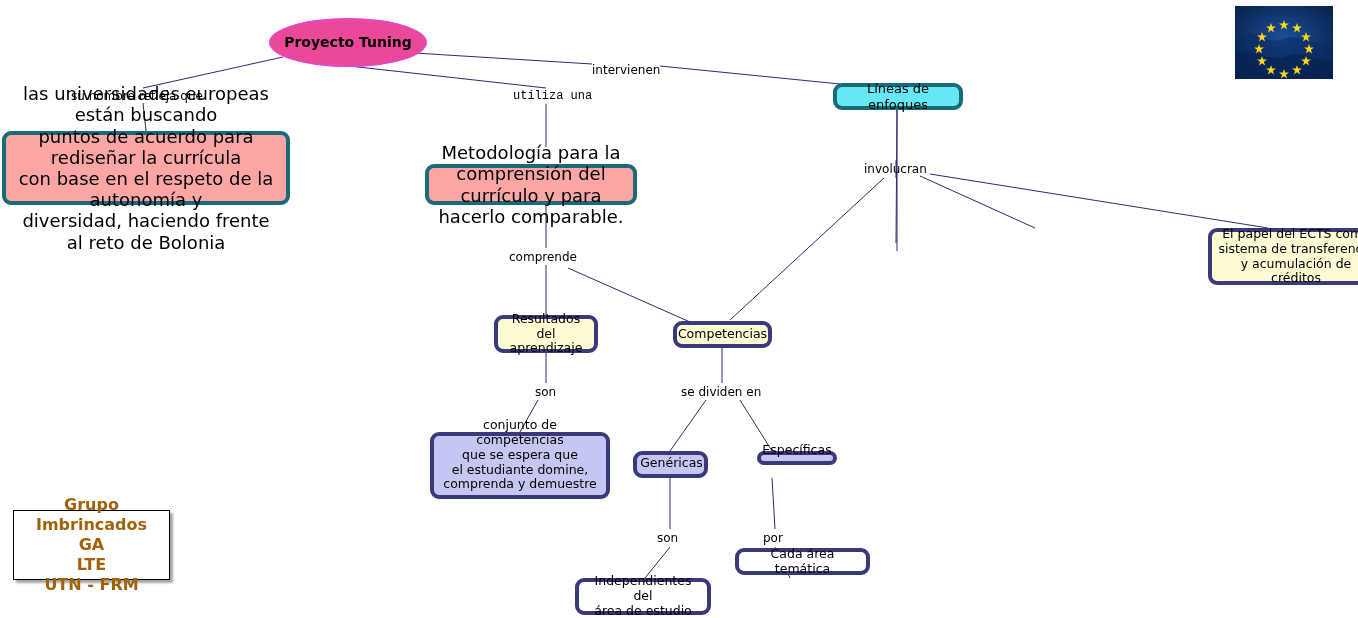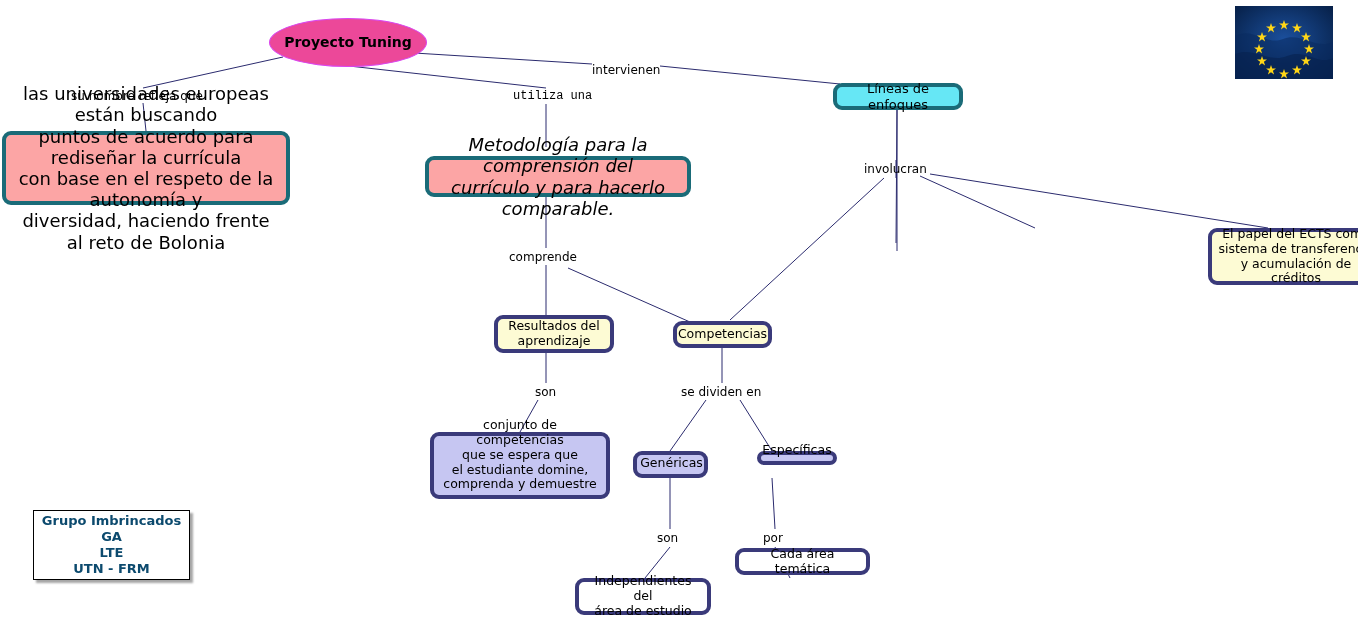--- a/index.html
+++ b/index.html
@@ -79,30 +79,29 @@
     font-size: 12px;
     color: #000000;
     white-space: nowrap;
     background: transparent;
   }
   .legend {
     position: absolute;
     border: 1px solid #000000;
     background: #ffffff;
     font-weight: bold;
-    font-size: 13px;
+    font-size: 16px;
     text-align: center;
     line-height: 1.25;
     white-space: pre-line;
     box-shadow: 3px 3px 2px rgba(0,0,0,0.35);
     display: flex;
     align-items: center;
     justify-content: center;
-    color: #0c4a6e;
-    margin-left: 20px;
+    color: #a16207;
   }
   .eu-flag {
     position: absolute;
     overflow: hidden;
   }
 </style>
 </head>
 <body>
 
 <div id="canvas">
@@ -193,37 +192,37 @@
   <div class="link-label" style="left:657px; top:531px;">son</div>
   <div class="link-label" style="left:763px; top:531px;">por</div>
 
   <div class="node box cyan" style="left:2px; top:131px; width:288px; height:74px;">
     <span>las universidades europeas están buscando
 puntos de acuerdo para rediseñar la currícula
 con base en el respeto de la autonomía y
 diversidad, haciendo frente al reto de Bolonia</span>
   </div>
 
-  <div class="node box cyan" style="left:425px; top:156px; width:266px; height:41px;font-style:italic;">
+  <div class="node box cyan" style="left:425px; top:164px; width:212px; height:41px;">
     <span>Metodología para la comprensión del
 currículo y para hacerlo comparable.</span>
   </div>
 
   <div class="node box cyan-sm" style="left:833px; top:83px; width:130px; height:27px;">
     <span>Líneas de enfoques</span>
   </div>
 
 
   <div class="node box cream" style="left:1180px; top:228px; width:176px; height:57px;margin-left:28px;">
     <span>El papel del ECTS como
 sistema de transferencia
 y acumulación de créditos</span>
   </div>
 
-  <div class="node box cream" style="left:494px; top:315px; width:120px; height:38px;">
+  <div class="node box cream" style="left:494px; top:315px; width:104px; height:38px;">
     <span>Resultados del
 aprendizaje</span>
   </div>
 
   <div class="node box cream" style="left:673px; top:321px; width:99px; height:27px;">
     <span>Competencias</span>
   </div>
 
   <div class="node box lilac" style="left:430px; top:432px; width:180px; height:67px;">
     <span>conjunto de competencias

